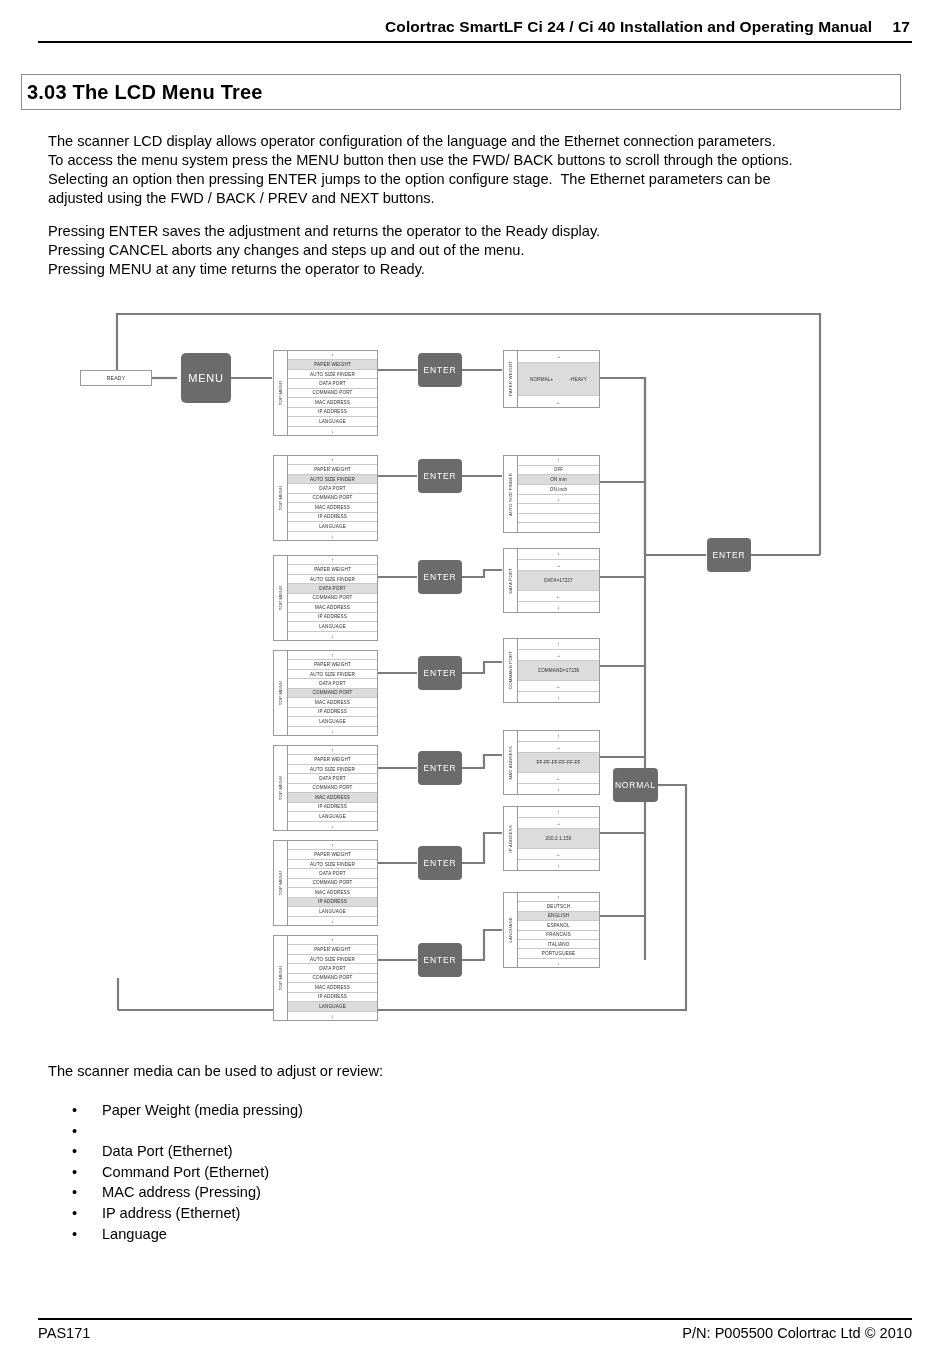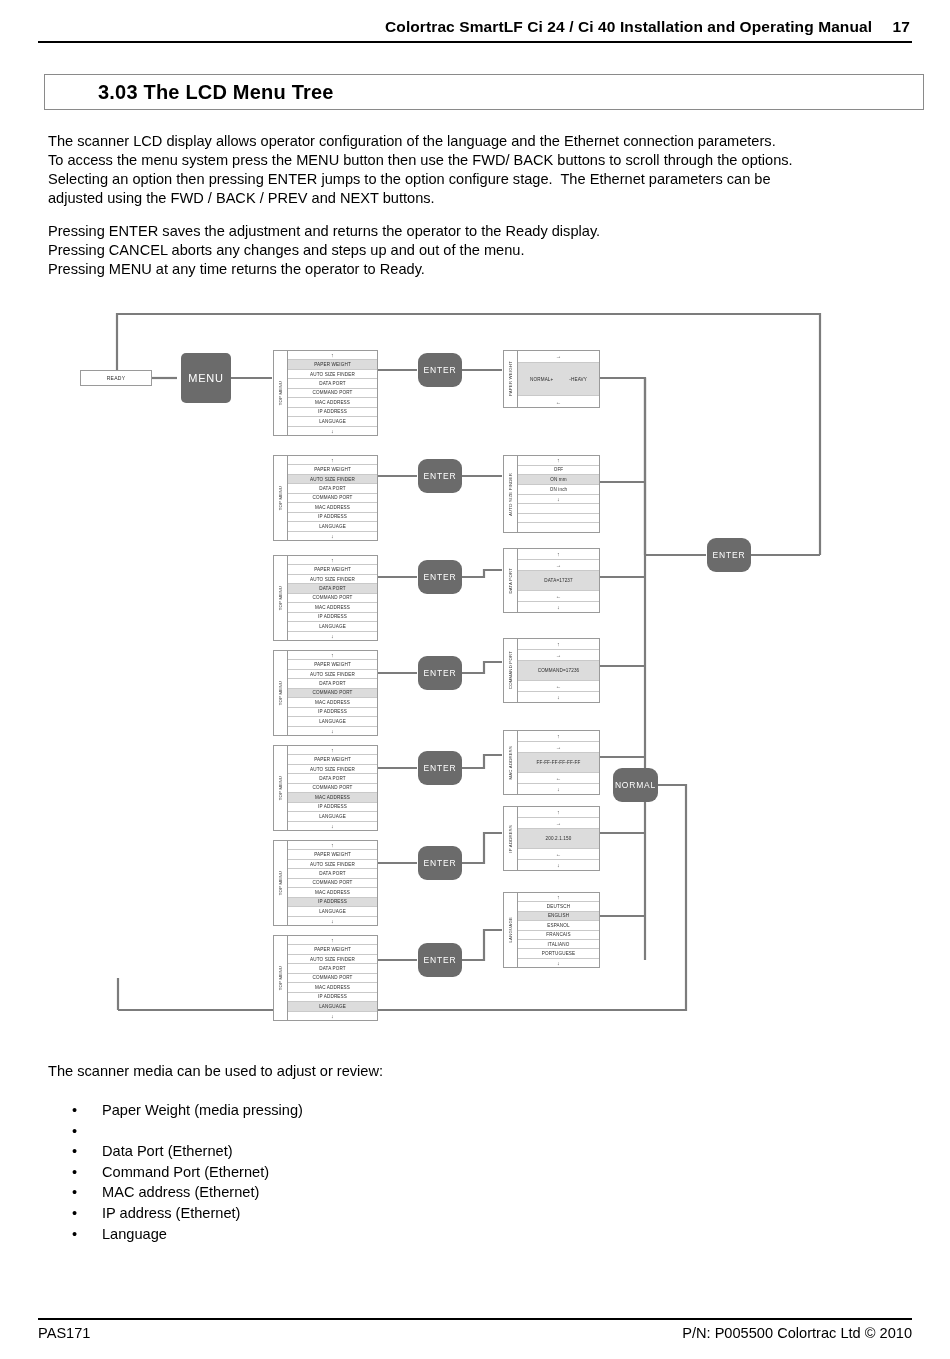--- a/index.html
+++ b/index.html
@@ -26,23 +26,23 @@
   }
   .header-page { display:inline-block; margin-left:16px; }
   .header-rule {
     margin-top:5px;
     border-bottom:2.2px solid #000;
     width:874px;
   }
 
   
   .section-box {
-    position:absolute; left:44px; top:74px; width:880px; height:36px;
+    position:absolute; left:21px; top:74px; width:880px; height:36px;
     border:1px solid #8a8a8a;
-    display:flex; align-items:center;padding-left:48px;
+    display:flex; align-items:center;
   }
   .section-box-title {
     font-size:20px; font-weight:bold; padding-left:5px; letter-spacing:0.2px;
   }
 
   
   .para {
     position:absolute; left:48px; width:860px;
     font-size:14.6px; line-height:19.1px;
   }
@@ -92,21 +92,21 @@
   .prow.sel { background:#dcdcdc; }
   .prow.blank { }
   .prow.arrow { font-size:5.4px; color:#444; }
   .pw-split { width:100%; display:flex; justify-content:space-between; padding:0 12px; }
 
   
   .btn {
     position:absolute;
     background:#6b6b6b;
     color:#fff;
-    border-radius:9px;
+    border-radius:4px;
     display:flex; align-items:center; justify-content:center;
     font-size:8.5px;
     letter-spacing:0.8px;
   }
   .btn.big { font-size:11px; border-radius:5px; }
 
   
   .ready-box {
     position:absolute;
     border:1px solid #9a9a9a;
@@ -480,21 +480,21 @@
   <div class="bullet-row">
     <span class="bullet-dot">•</span>
     <span class="bullet-text">Data Port (Ethernet)</span>
   </div>
   <div class="bullet-row">
     <span class="bullet-dot">•</span>
     <span class="bullet-text">Command Port (Ethernet)</span>
   </div>
   <div class="bullet-row">
     <span class="bullet-dot">•</span>
-    <span class="bullet-text">MAC address (Ethernet)</span>
+    <span class="bullet-text">MAC address (Pressing)</span>
   </div>
   <div class="bullet-row">
     <span class="bullet-dot">•</span>
     <span class="bullet-text">IP address (Ethernet)</span>
   </div>
   <div class="bullet-row">
     <span class="bullet-dot">•</span>
     <span class="bullet-text">Language</span>
   </div>
 </div>

